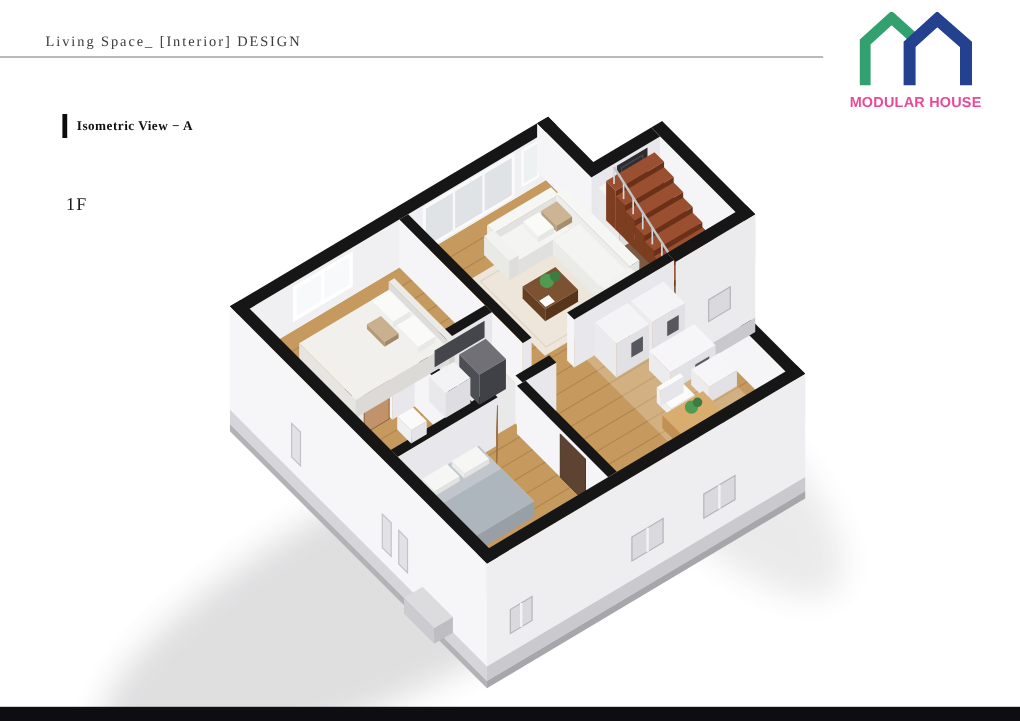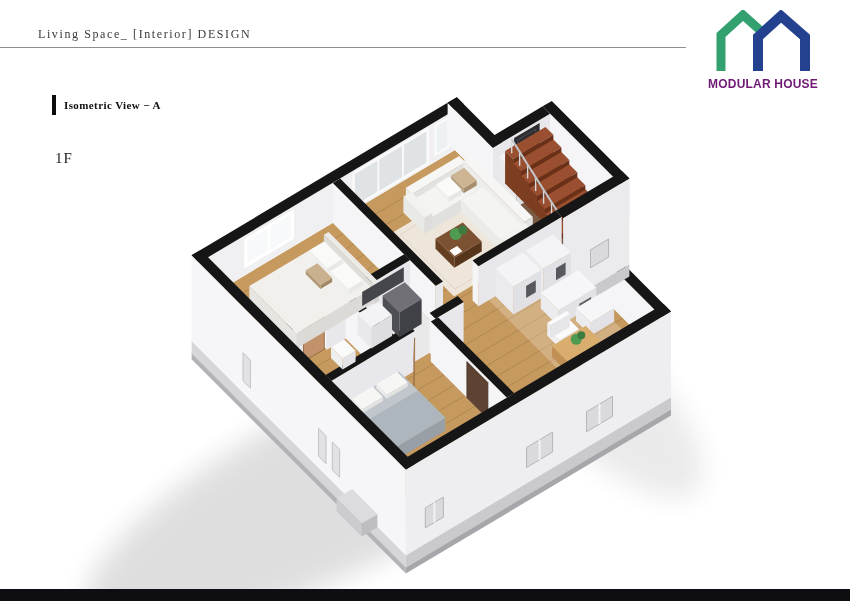--- a/index.html
+++ b/index.html
@@ -3,25 +3,25 @@
 <meta charset="utf-8">
 <style>
   html,body{margin:0;padding:0;}
   body{width:850px;height:601px;position:relative;background:#ffffff;overflow:hidden;
        font-family:"Liberation Serif",serif;}
   .abs{position:absolute;}
   .header-title{left:38px;top:27px;font-size:12px;letter-spacing:1.6px;color:#3a3a3a;}
   .header-rule{left:0;top:47px;width:686px;height:1px;background:#8e8e92;}
   .logo-box{left:708px;top:10px;width:110px;text-align:center;}
   .logo-label{font-family:"Liberation Sans",sans-serif;font-weight:bold;font-size:12px;
-              color:#701a75;letter-spacing:0.2px;margin-top:1px;white-space:nowrap;}
+              color:#ec4899;letter-spacing:0.2px;margin-top:1px;white-space:nowrap;}
   .section-row{left:52px;top:95px;display:flex;align-items:center;}
   .section-bar{width:4px;height:20px;background:#0d0d0d;margin-right:8px;}
   .section-title{font-size:11px;font-weight:bold;color:#101010;letter-spacing:0.4px;}
-  .floor-label{left:55px;top:150px;font-size:15px;color:#1d1d1d;letter-spacing:1px;}
+  .floor-label{left:55px;top:163px;font-size:15px;color:#1d1d1d;letter-spacing:1px;}
   .footer-bar{left:0;bottom:0;width:850px;height:12px;background:#0d0d12;}
   #plan-svg{position:absolute;left:0;top:0;}
 </style>
 </head>
 <body>
 
 <div class="abs header-title">Living Space_ [Interior] DESIGN</div>
 <div class="abs header-rule"></div>
 
 <div class="abs logo-box">

